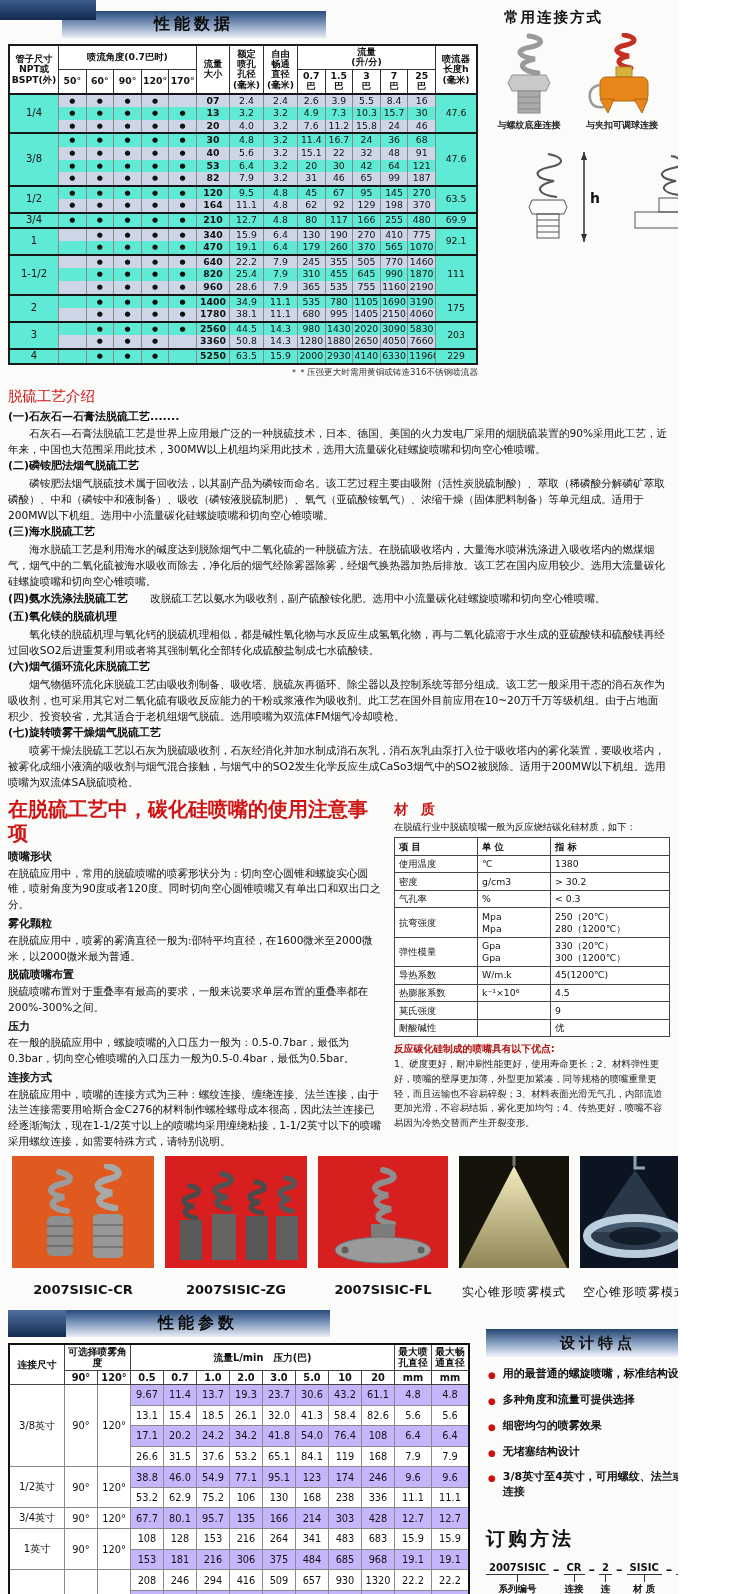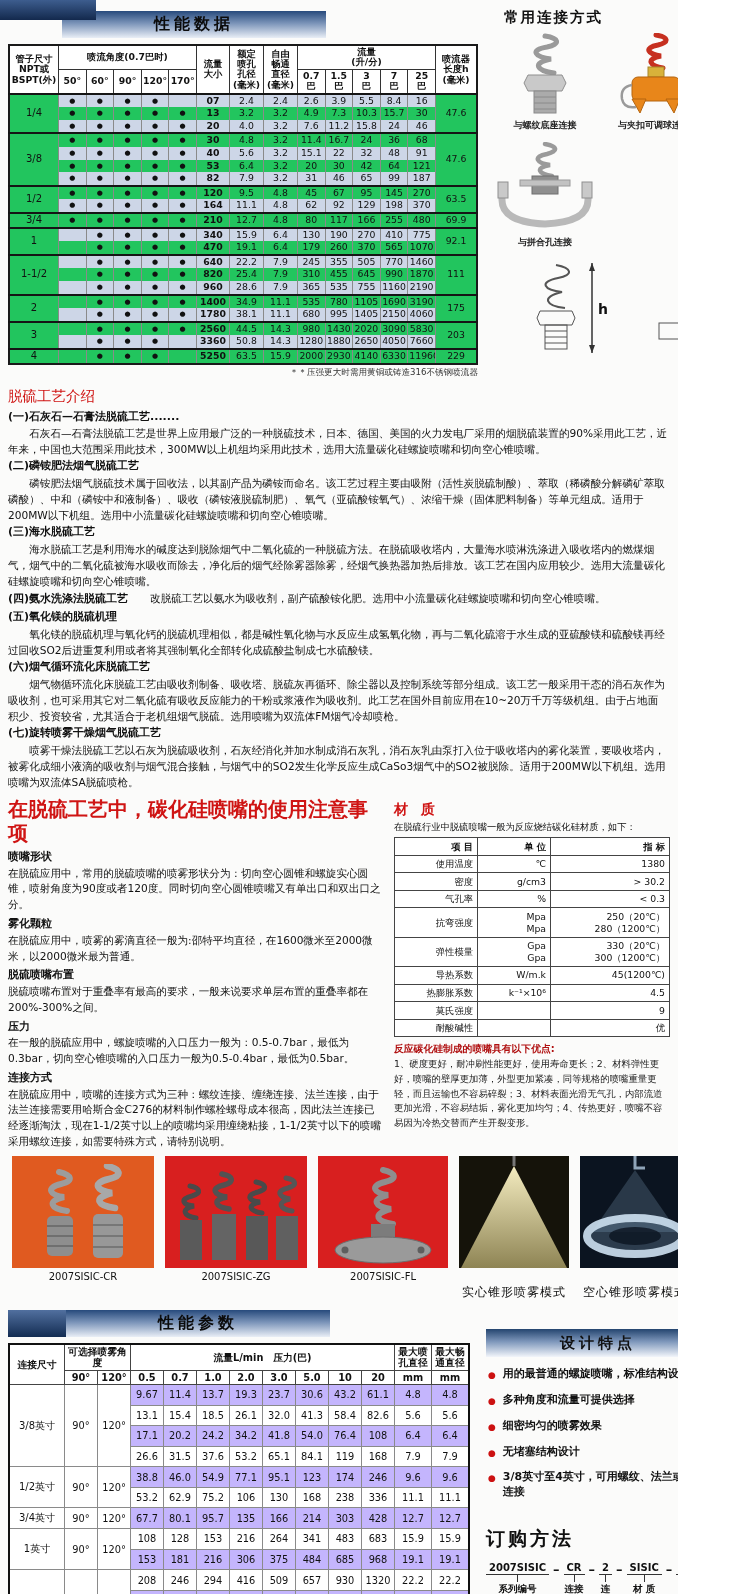--- a/index.html
+++ b/index.html
@@ -5,21 +5,21 @@
   html,body{margin:0;padding:0}
   .page{width:678px;height:1594px;background:#ececea;font-family:"DejaVu Sans","Liberation Sans",sans-serif;color:#111;position:relative;overflow:hidden}
   .inner{position:absolute;inset:0;background:#fbfbfa}
   .corner{position:absolute;left:0;top:0;width:96px;height:20px;background:linear-gradient(180deg,#3d5d8e,#13294d)}
   
   .titlebar{display:flex;align-items:stretch;height:27px;margin:7px 0 6px 0}
   .titlebar .lead{width:58px;background:linear-gradient(180deg,#51709f,#132c52)}
   .titlebar .bar{min-width:180px;padding:0 42px;background:linear-gradient(180deg,#274a7c 0%,#7a93b8 45%,#e9eef6 100%);display:flex;align-items:center;justify-content:center;font-weight:bold;font-size:16px;letter-spacing:4px;color:#0b0b0b}
   
   table{border-collapse:collapse}
-  #perf-table{width:470px;font-size:9.3px;border:2px solid #1a1a1a;background:#22c55e;table-layout:fixed}
+  #perf-table{width:470px;font-size:9.3px;border:2px solid #1a1a1a;background:#5eead4;table-layout:fixed}
   #perf-table th{border:1px solid #333;font-weight:bold;padding:1px 1px;line-height:1.12;background:#fff;text-align:center}
   #perf-table td{border-left:1px solid #8a8a8a;padding:0 1px;text-align:center;line-height:12.6px;height:12.6px;overflow:hidden}
   #perf-table td.size{font-size:10px}
   #perf-table td.flow{font-weight:bold}
   #perf-table .alt{background:#cdd6e7}
   #perf-table .gtop{border-top:2px solid #151515}
   #perf-table .dot{font-size:7px}
   .pre{white-space:pre-line}
   .footnote{font-size:8.6px;color:#333;text-align:right;width:470px;margin-top:2px}
   .th-s{width:46px}.th-d{width:19px}.th-f{width:30px}.th-o{width:31px}.th-q{width:31px}.th-h{width:38px}
@@ -44,30 +44,30 @@
   
   .mid-row{display:flex;padding:2px 8px 0 8px}
   .notes{width:446px;padding-right:12px}
   .notes h2{color:#cf1413;font-size:20px;margin:4px 0 4px 0;line-height:1.2}
   .ns{font-size:10.6px;line-height:1.5}
   .ns b{display:block;font-size:11px;margin-top:3px}
   .material{flex:1}
   .mat-title{color:#cf1413;font-weight:bold;font-size:14px;letter-spacing:4px;margin:8px 0 2px 0}
   .mat-intro{font-size:9.3px;margin:0 0 3px 0}
   #mat-table{width:276px;font-size:9.3px;border:1.5px solid #222;background:#fff}
-  #mat-table th,#mat-table td{border:1px solid #444;padding:2.5px 4px;text-align:right;line-height:1.25;white-space:pre-line}
+  #mat-table th,#mat-table td{border:1px solid #444;padding:2.5px 4px;text-align:left;line-height:1.25;white-space:pre-line}
   #mat-table th{font-weight:bold}
   .m0{width:74px}.m1{width:64px}
   .adv-title{color:#b01010;font-weight:bold;font-size:9.8px;margin:6px 0 1px 0}
   .adv-text{font-size:9.4px;line-height:1.55;margin:0;color:#222}
   
   .products-row{display:flex;gap:11px;padding:6px 10px 0 12px;align-items:flex-start}
   .prod{text-align:center}
   .prod-img{height:112px;display:flex;align-items:flex-end;justify-content:center;overflow:hidden}
-  .prod-cap{font-weight:normal;font-size:10px;margin-top:3px}
+  .prod-cap{font-weight:bold;font-size:13px;margin-top:14px}
   .spray-cap{font-weight:normal;font-size:12px;margin-top:16px;letter-spacing:1px}
   
   .bottom-row{display:flex;padding:2px 6px 0 8px}
   .bottom-left{width:468px}
   .bottom-right{flex:1;padding-left:16px}
   #params-table{width:462px;font-size:9.8px;border:2px solid #111;background:#fff;table-layout:fixed}
   #params-table th{border:1px solid #444;font-weight:bold;padding:1px;line-height:1.15;text-align:center}
   #params-table td{border:1px solid #8a8a8a;text-align:center;height:19.6px;padding:0 1px;overflow:hidden}
   #params-table td.psize{font-size:10px}
   #params-table .alt{background:#c4b5fd}
@@ -494,33 +494,20 @@
           <div class="conn-img" style="height:92px">
             <svg width="70" height="92" viewBox="0 0 70 92">
               <path d="M35 3 c13 2 15 8 2 11 c-17 3 -11 9 3 11 c-18 4 -13 11 3 13" fill="none" stroke="#9a9a9a" stroke-width="5" stroke-linecap="round"></path>
               <rect x="24" y="38" width="22" height="10" fill="#b5b5b5" stroke="#8f8f8f"></rect>
               <rect x="18" y="48" width="34" height="40" rx="4" fill="#efefec" stroke="#bcbcb8"></rect>
               <line x1="18" y1="60" x2="52" y2="60" stroke="#cfcfca"></line>
             </svg>
           </div>
           <div class="conn-cap">与套筒连接</div>
         </div>
-        <div class="conn-cell">
-          <div class="conn-img" style="height:92px">
-            <svg width="110" height="92" viewBox="0 0 110 92">
-              <path d="M55 2 c12 2 14 7 2 10 c-15 3 -10 9 3 11 c-16 3 -11 9 2 11" fill="none" stroke="#9a9a9a" stroke-width="4.5" stroke-linecap="round"></path>
-              <rect x="42" y="34" width="26" height="18" fill="#8f8f8f" stroke="#6f6f6f"></rect>
-              <path d="M12 44 L12 58 Q12 80 55 82 Q98 80 98 58 L98 44" fill="none" stroke="#b9b9b9" stroke-width="7"></path>
-              <rect x="8" y="40" width="10" height="16" fill="#c9c9c9" stroke="#8f8f8f"></rect>
-              <rect x="92" y="40" width="10" height="16" fill="#c9c9c9" stroke="#8f8f8f"></rect>
-              <rect x="30" y="38" width="50" height="6" fill="#c2c2c2" stroke="#9a9a9a"></rect>
-            </svg>
-          </div>
-          <div class="conn-cap">与拼合孔连接</div>
-        </div>
       </div>
 
       <div class="draw-row">
         <svg width="100" height="104" viewBox="0 0 100 104">
           <path d="M48 6 c16 3 18 10 2 13 c-20 4 -14 12 4 14 c-22 5 -16 14 3 16" fill="none" stroke="#555" stroke-width="2"></path>
           <polygon points="32,52 64,52 67,59 64,66 32,66 29,59" fill="none" stroke="#555"></polygon>
           <rect x="37" y="66" width="22" height="24" fill="none" stroke="#555"></rect>
           <line x1="37" y1="72" x2="59" y2="72" stroke="#555"></line>
               <line x1="37" y1="78" x2="59" y2="78" stroke="#555"></line>
               <line x1="37" y1="84" x2="59" y2="84" stroke="#555"></line>

